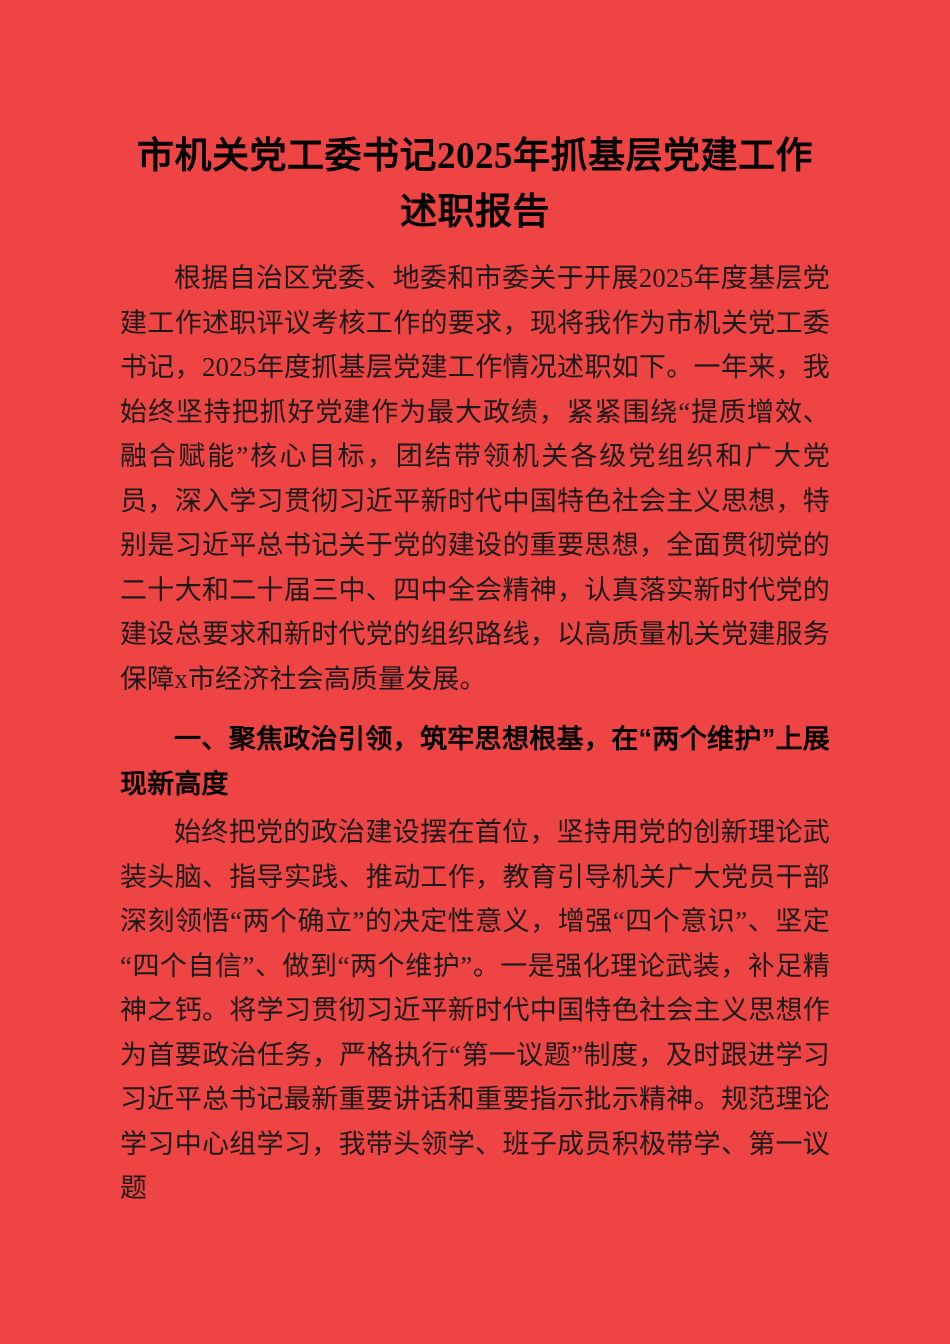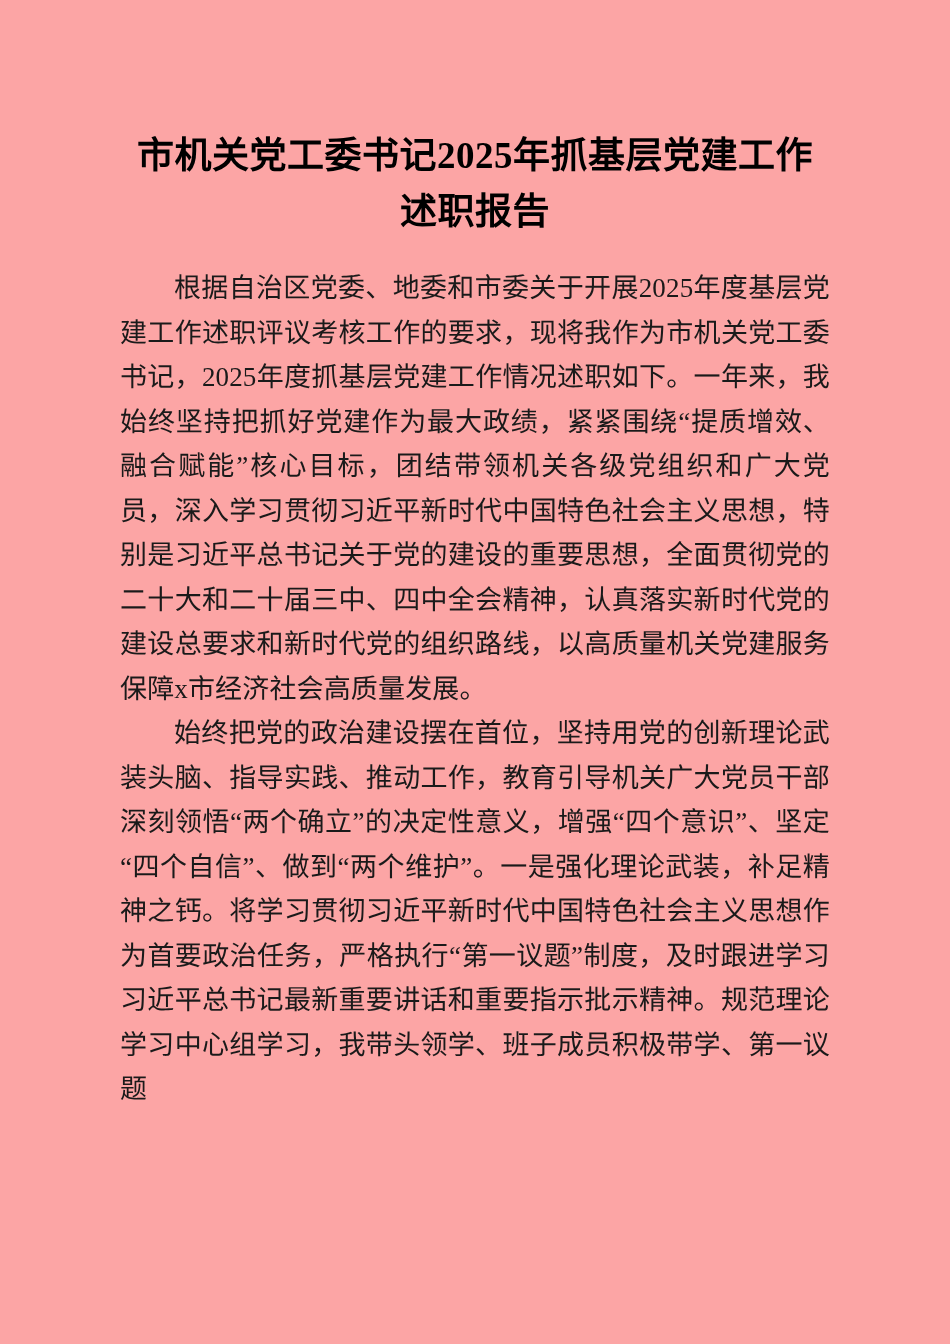--- a/index.html
+++ b/index.html
@@ -6,21 +6,21 @@
   html, body {
     margin: 0;
     padding: 0;
     background: #ffffff;
   }
 
   .page {
     position: relative;
     width: 950px;
     height: 1344px;
-    background: #fca5a5;
+    background: #ef4444;
     margin: 0 auto;
     overflow: hidden;
     box-sizing: border-box;
     padding-left: 36px;
   }
 
   .doc-body {
     position: absolute;
     left: 120px;
     top: 0;
@@ -49,21 +49,21 @@
     color: #1a1a1a;
     margin: 0;
     text-align: justify;
     text-justify: inter-ideograph;
     text-indent: 2em;
     word-break: break-all;
     letter-spacing: 0.15px;
   }
 
   .para.first-para {
-    margin-top: 26px;
+    margin-top: 16px;
   }
 
   
   .section-heading {
     font-family: "Liberation Sans", "DejaVu Sans", sans-serif;
     font-weight: bold;
     font-size: 27px;
     line-height: 44.5px;
     color: #000000;
     margin: 0;
@@ -82,17 +82,18 @@
 </head>
 <body>
 
 <div class="page">
   <div class="doc-body">
 
     <h1 class="doc-title">市机关党工委书记2025年抓基层党建工作述职报告</h1>
 
     <p class="para first-para">根据自治区党委、地委和市委关于开展2025年度基层党建工作述职评议考核工作的要求，现将我作为市机关党工委书记，2025年度抓基层党建工作情况述职如下。一年来，我始终坚持把抓好党建作为最大政绩，紧紧围绕“提质增效、融合赋能”核心目标，团结带领机关各级党组织和广大党员，深入学习贯彻习近平新时代中国特色社会主义思想，特别是习近平总书记关于党的建设的重要思想，全面贯彻党的二十大和二十届三中、四中全会精神，认真落实新时代党的建设总要求和新时代党的组织路线，以高质量机关党建服务保障x市经济社会高质量发展。</p>
 
+    <h2 class="section-heading">一、聚焦政治引领，筑牢思想根基，在“两个维护”上展现新高度</h2>
 
     <p class="para">始终把党的政治建设摆在首位，坚持用党的创新理论武装头脑、指导实践、推动工作，教育引导机关广大党员干部深刻领悟“两个确立”的决定性意义，增强“四个意识”、坚定“四个自信”、做到“两个维护”。一是强化理论武装，补足精神之钙。将学习贯彻习近平新时代中国特色社会主义思想作为首要政治任务，严格执行“第一议题”制度，及时跟进学习习近平总书记最新重要讲话和重要指示批示精神。规范理论学习中心组学习，我带头领学、班子成员积极带学、第一议题</p>
 
   </div>
 </div>
 
 </body></html>

